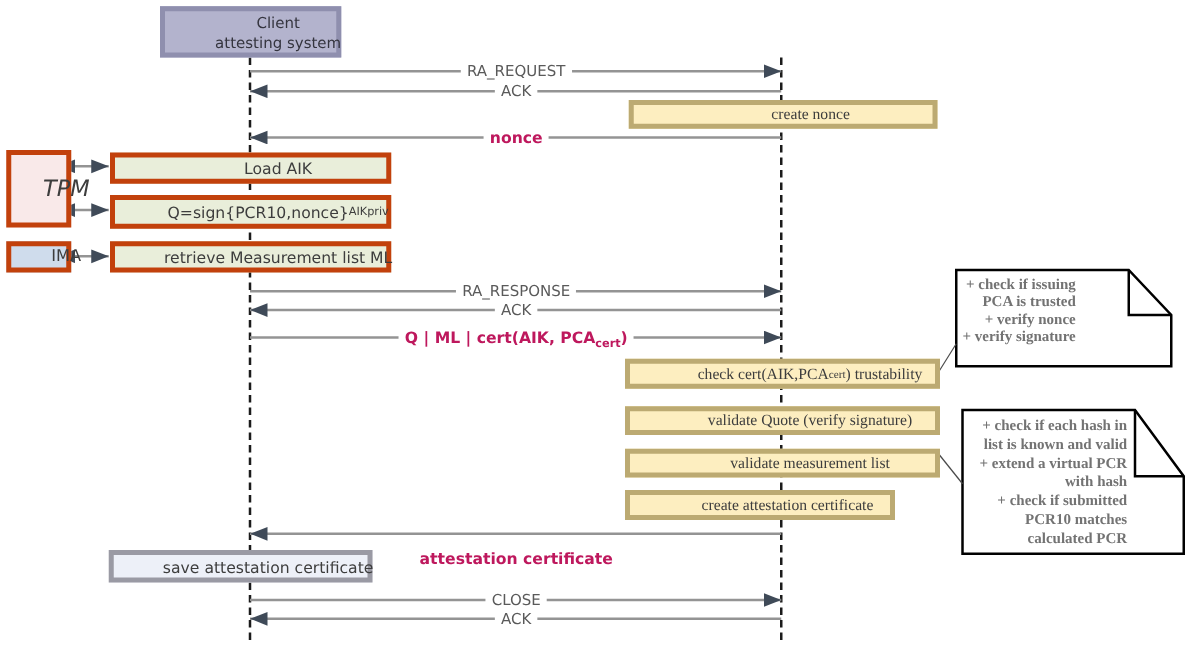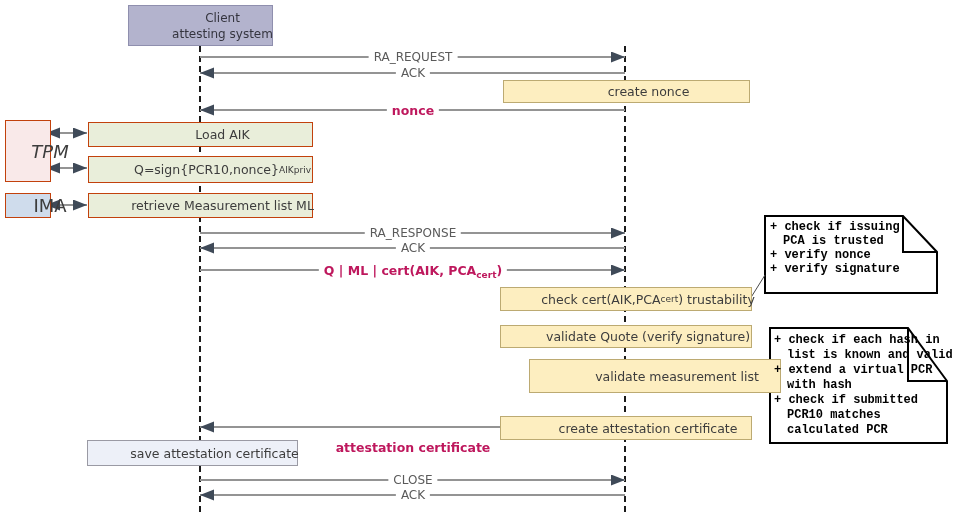--- a/index.html
+++ b/index.html
@@ -21,43 +21,43 @@
   .lifeline{stroke:#1b1b1b;stroke-width:2;stroke-dasharray:6 4;fill:none;}
   .msg{stroke:var(--arrow-line);stroke-width:2;fill:none;}
   .head{fill:var(--arrow-head);}
   .notepoly{fill:#ffffff;stroke:#000;stroke-width:2;}
   .notefold{fill:none;stroke:#000;stroke-width:2;}
   .connector{stroke:#4a4a4a;stroke-width:1;fill:none;}
 
   .box{
     position:absolute;box-sizing:border-box;z-index:2;
     display:flex;align-items:center;justify-content:center;text-align:center;
-    font-size:12px;color:#3d3d3d;border:1px solid #c2410c;background:#fff;
+    font-size:12px;color:#3d3d3d;border:4px solid #c2410c;background:#fff;
     white-space:nowrap;
     padding-left:44px;
   }
   .actor{background:var(--actor-fill);border-color:#8f8fae;flex-direction:column;line-height:16px;color:#35353f;}
   .client-action{background:var(--action-client-fill);font-size:12.5px;}
-  .server-action{background:var(--action-server-fill);border-color:#bcaa72;font-size:12.5px;}
+  .server-action{background:var(--action-server-fill);border-color:#bcaa72;font-size:12.5px;font-family:Liberation Serif, serif;}
   .tpm{background:var(--tpm-fill);font-size:18px;font-style:italic;}
-  .ima{background:var(--ima-fill);font-size:18px;}
+  .ima{background:var(--ima-fill);font-size:13px;}
   .save{background:var(--save-fill);border-color:#9a9aa4;font-size:12.5px;}
 
   .msg-label{
     position:absolute;transform:translate(-50%,-50%);z-index:3;
     background:#fff;padding:0 5px;font-size:12px;color:#5a5a5a;white-space:nowrap;
   }
   .msg-label.bold{font-weight:bold;color:#be185d;font-size:12.5px;}
 
   sub{font-size:9px;line-height:0;vertical-align:-3px;}
 
   .note-text{
     position:absolute;z-index:3;
-    font-family:Liberation Mono, monospace;font-weight:bold;
-    font-size:12px;color:#000000;
+    font-family:Liberation Serif, serif;font-weight:bold;
+    font-size:12px;color:#737373;text-align:right;
   }
   .note-line{white-space:nowrap;}
   .note-line.cont{padding-left:13px;}
 </style>
 </head>
 <body>
 
 <div class="frame">
 
   <svg class="layer" width="954" height="516" viewBox="0 0 954 516">
@@ -109,22 +109,22 @@
   <div class="box client-action" style="left:88px;top:193px;width:225px;height:25px;">retrieve Measurement list ML</div>
   <div class="box save" style="left:87px;top:440px;width:211px;height:26px;">save attestation certificate</div>
 
   <div class="box server-action" style="left:503px;top:80px;width:247px;height:23px;">create nonce</div>
   <div class="box server-action" style="left:500px;top:287px;width:252px;height:24px;">
     <span>check cert(AIK,PCA</span>
       <sub>cert</sub>
       <span>) trustability</span>
   </div>
   <div class="box server-action" style="left:500px;top:325px;width:252px;height:23px;">validate Quote (verify signature)</div>
-  <div class="box server-action" style="left:500px;top:359px;width:252px;height:34px;margin-left:29px;">validate measurement list</div>
-  <div class="box server-action" style="left:500px;top:416px;width:252px;height:24px;">create attestation certificate</div>
+  <div class="box server-action" style="left:500px;top:359px;width:252px;height:23px;">validate measurement list</div>
+  <div class="box server-action" style="left:500px;top:392px;width:216px;height:24px;">create attestation certificate</div>
 
   <span class="msg-label" style="left:413px;top:57px;">RA_REQUEST</span>
   <span class="msg-label" style="left:413px;top:73px;">ACK</span>
   <span class="msg-label bold" style="left:413px;top:110px;">nonce</span>
   <span class="msg-label" style="left:413px;top:233px;">RA_RESPONSE</span>
   <span class="msg-label" style="left:413px;top:248px;">ACK</span>
   <span class="msg-label bold" style="left:413px;top:270px;text-align:right;">
     <span>Q | ML | cert(AIK, PCA</span><sub>cert</sub><span>)</span>
   </span>
   <span class="msg-label bold" style="left:413px;top:427px;margin-top:20px;">attestation certificate</span>

